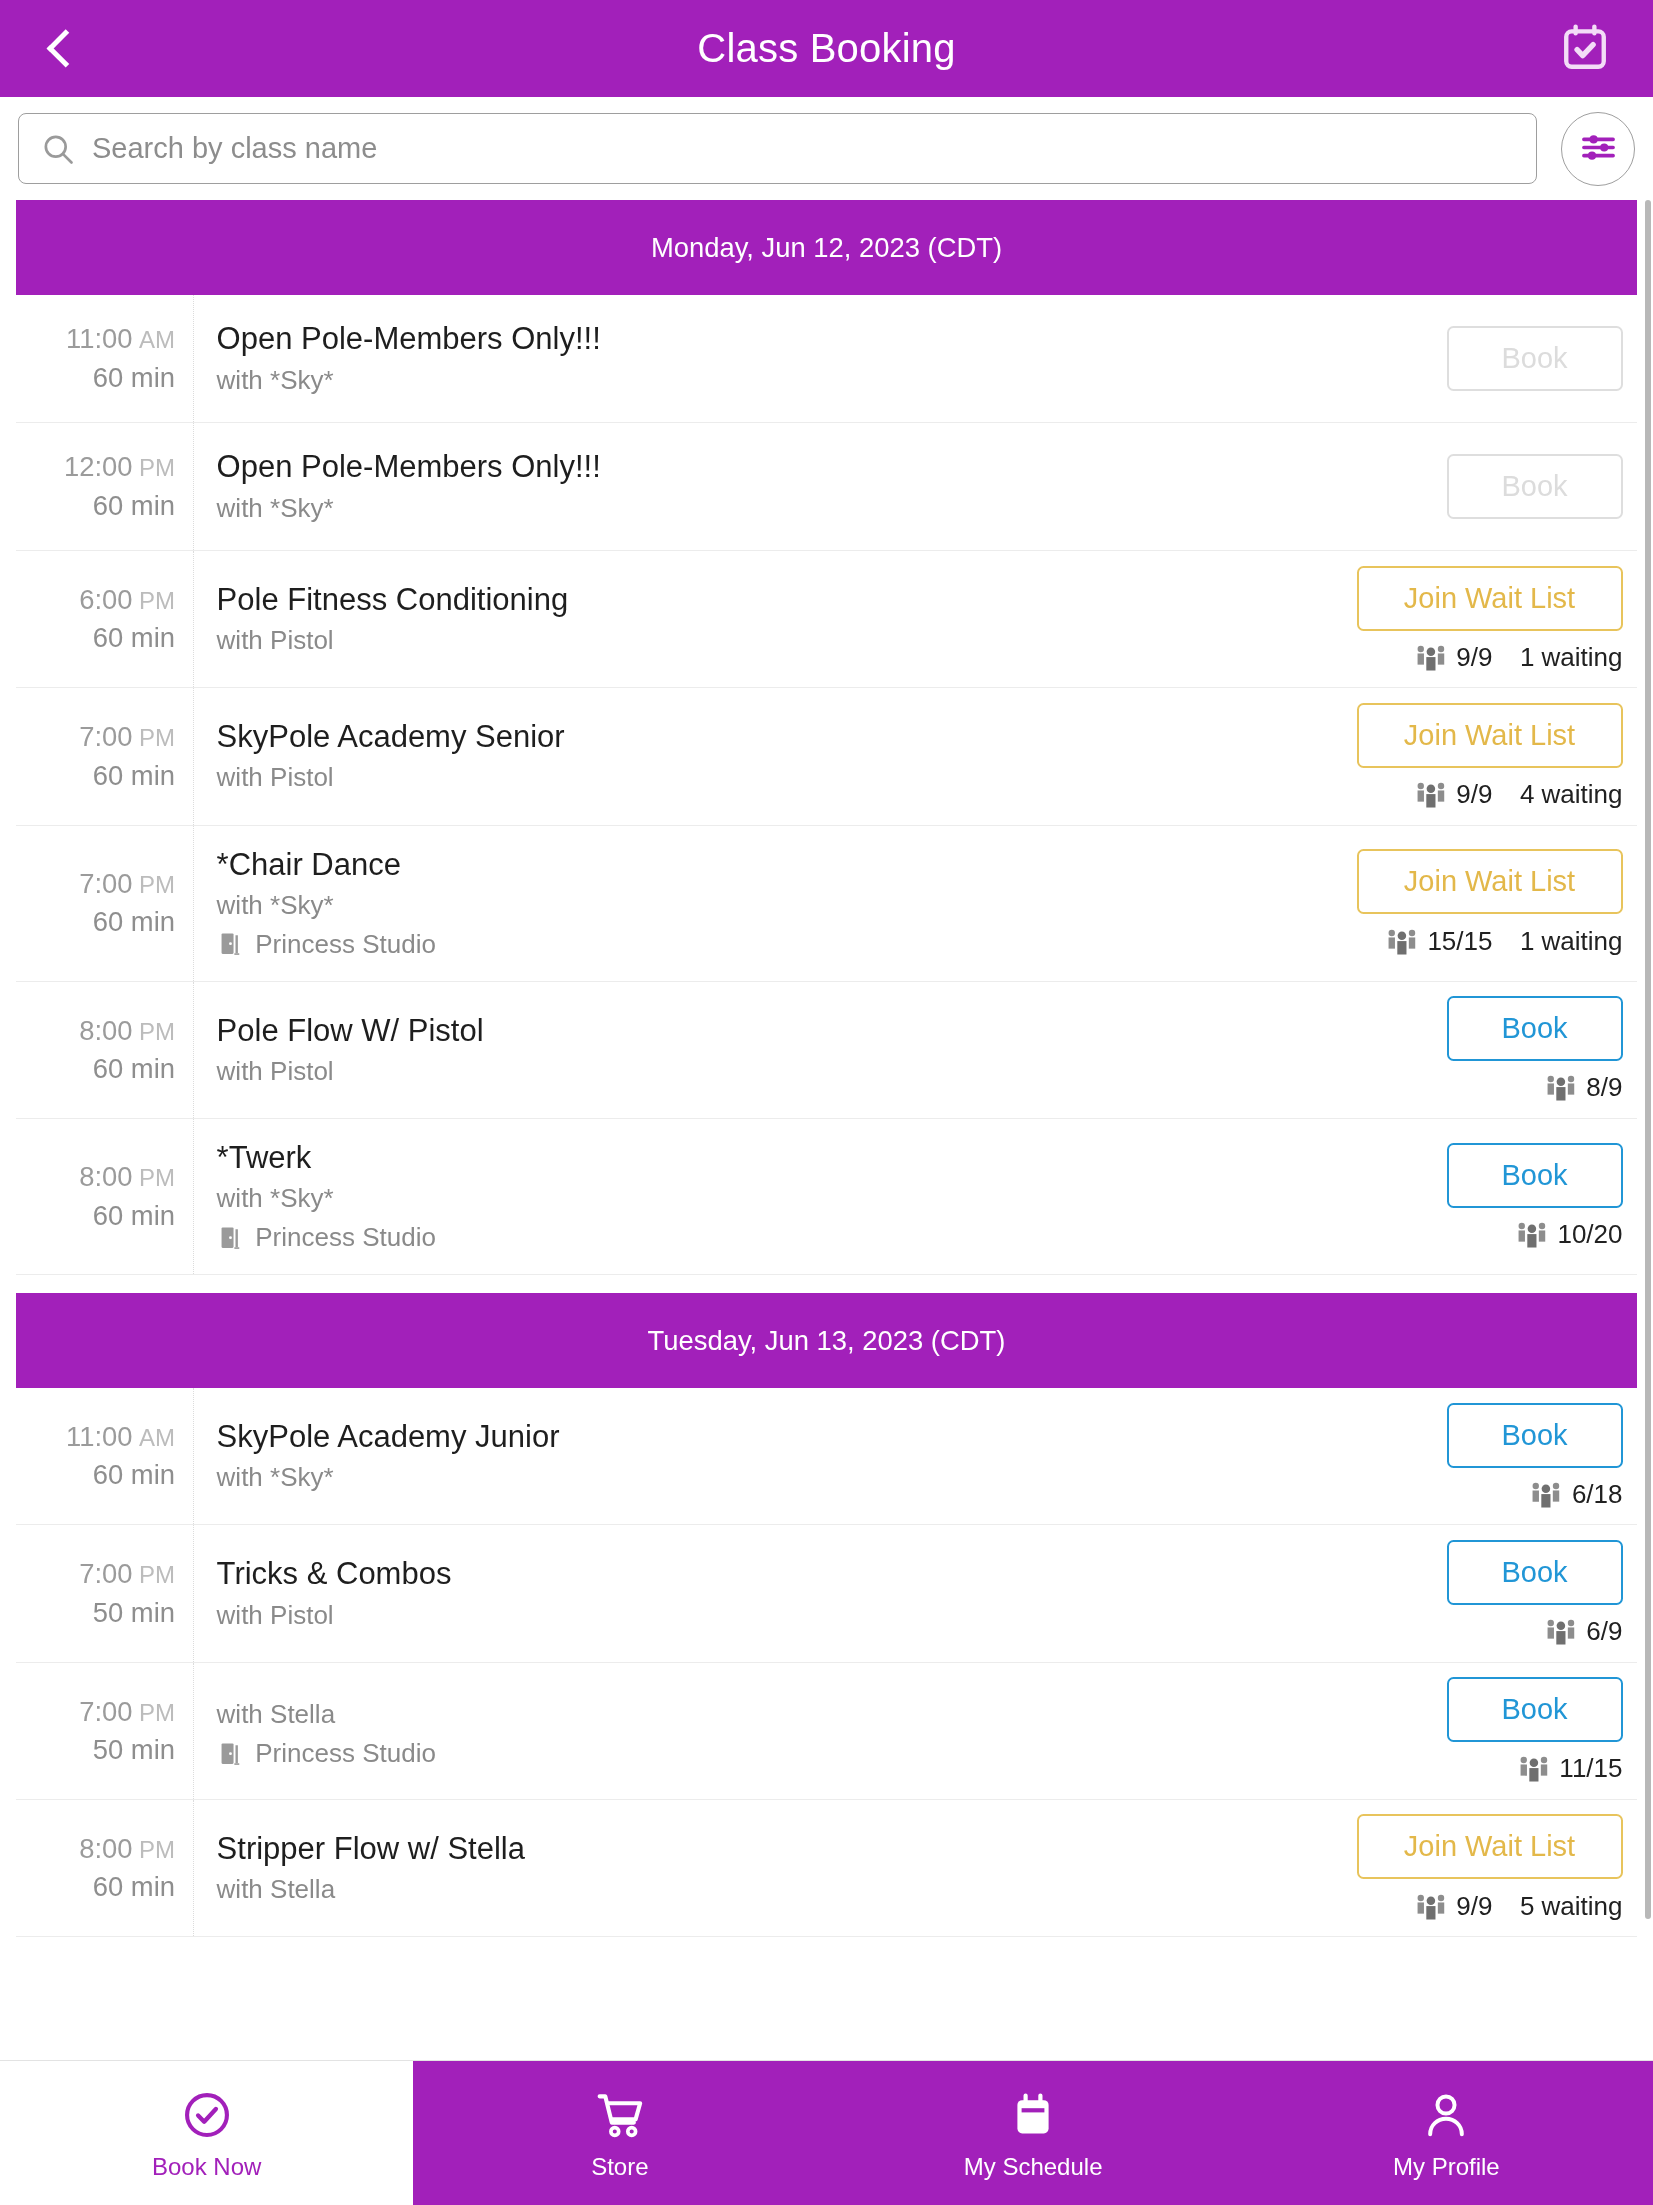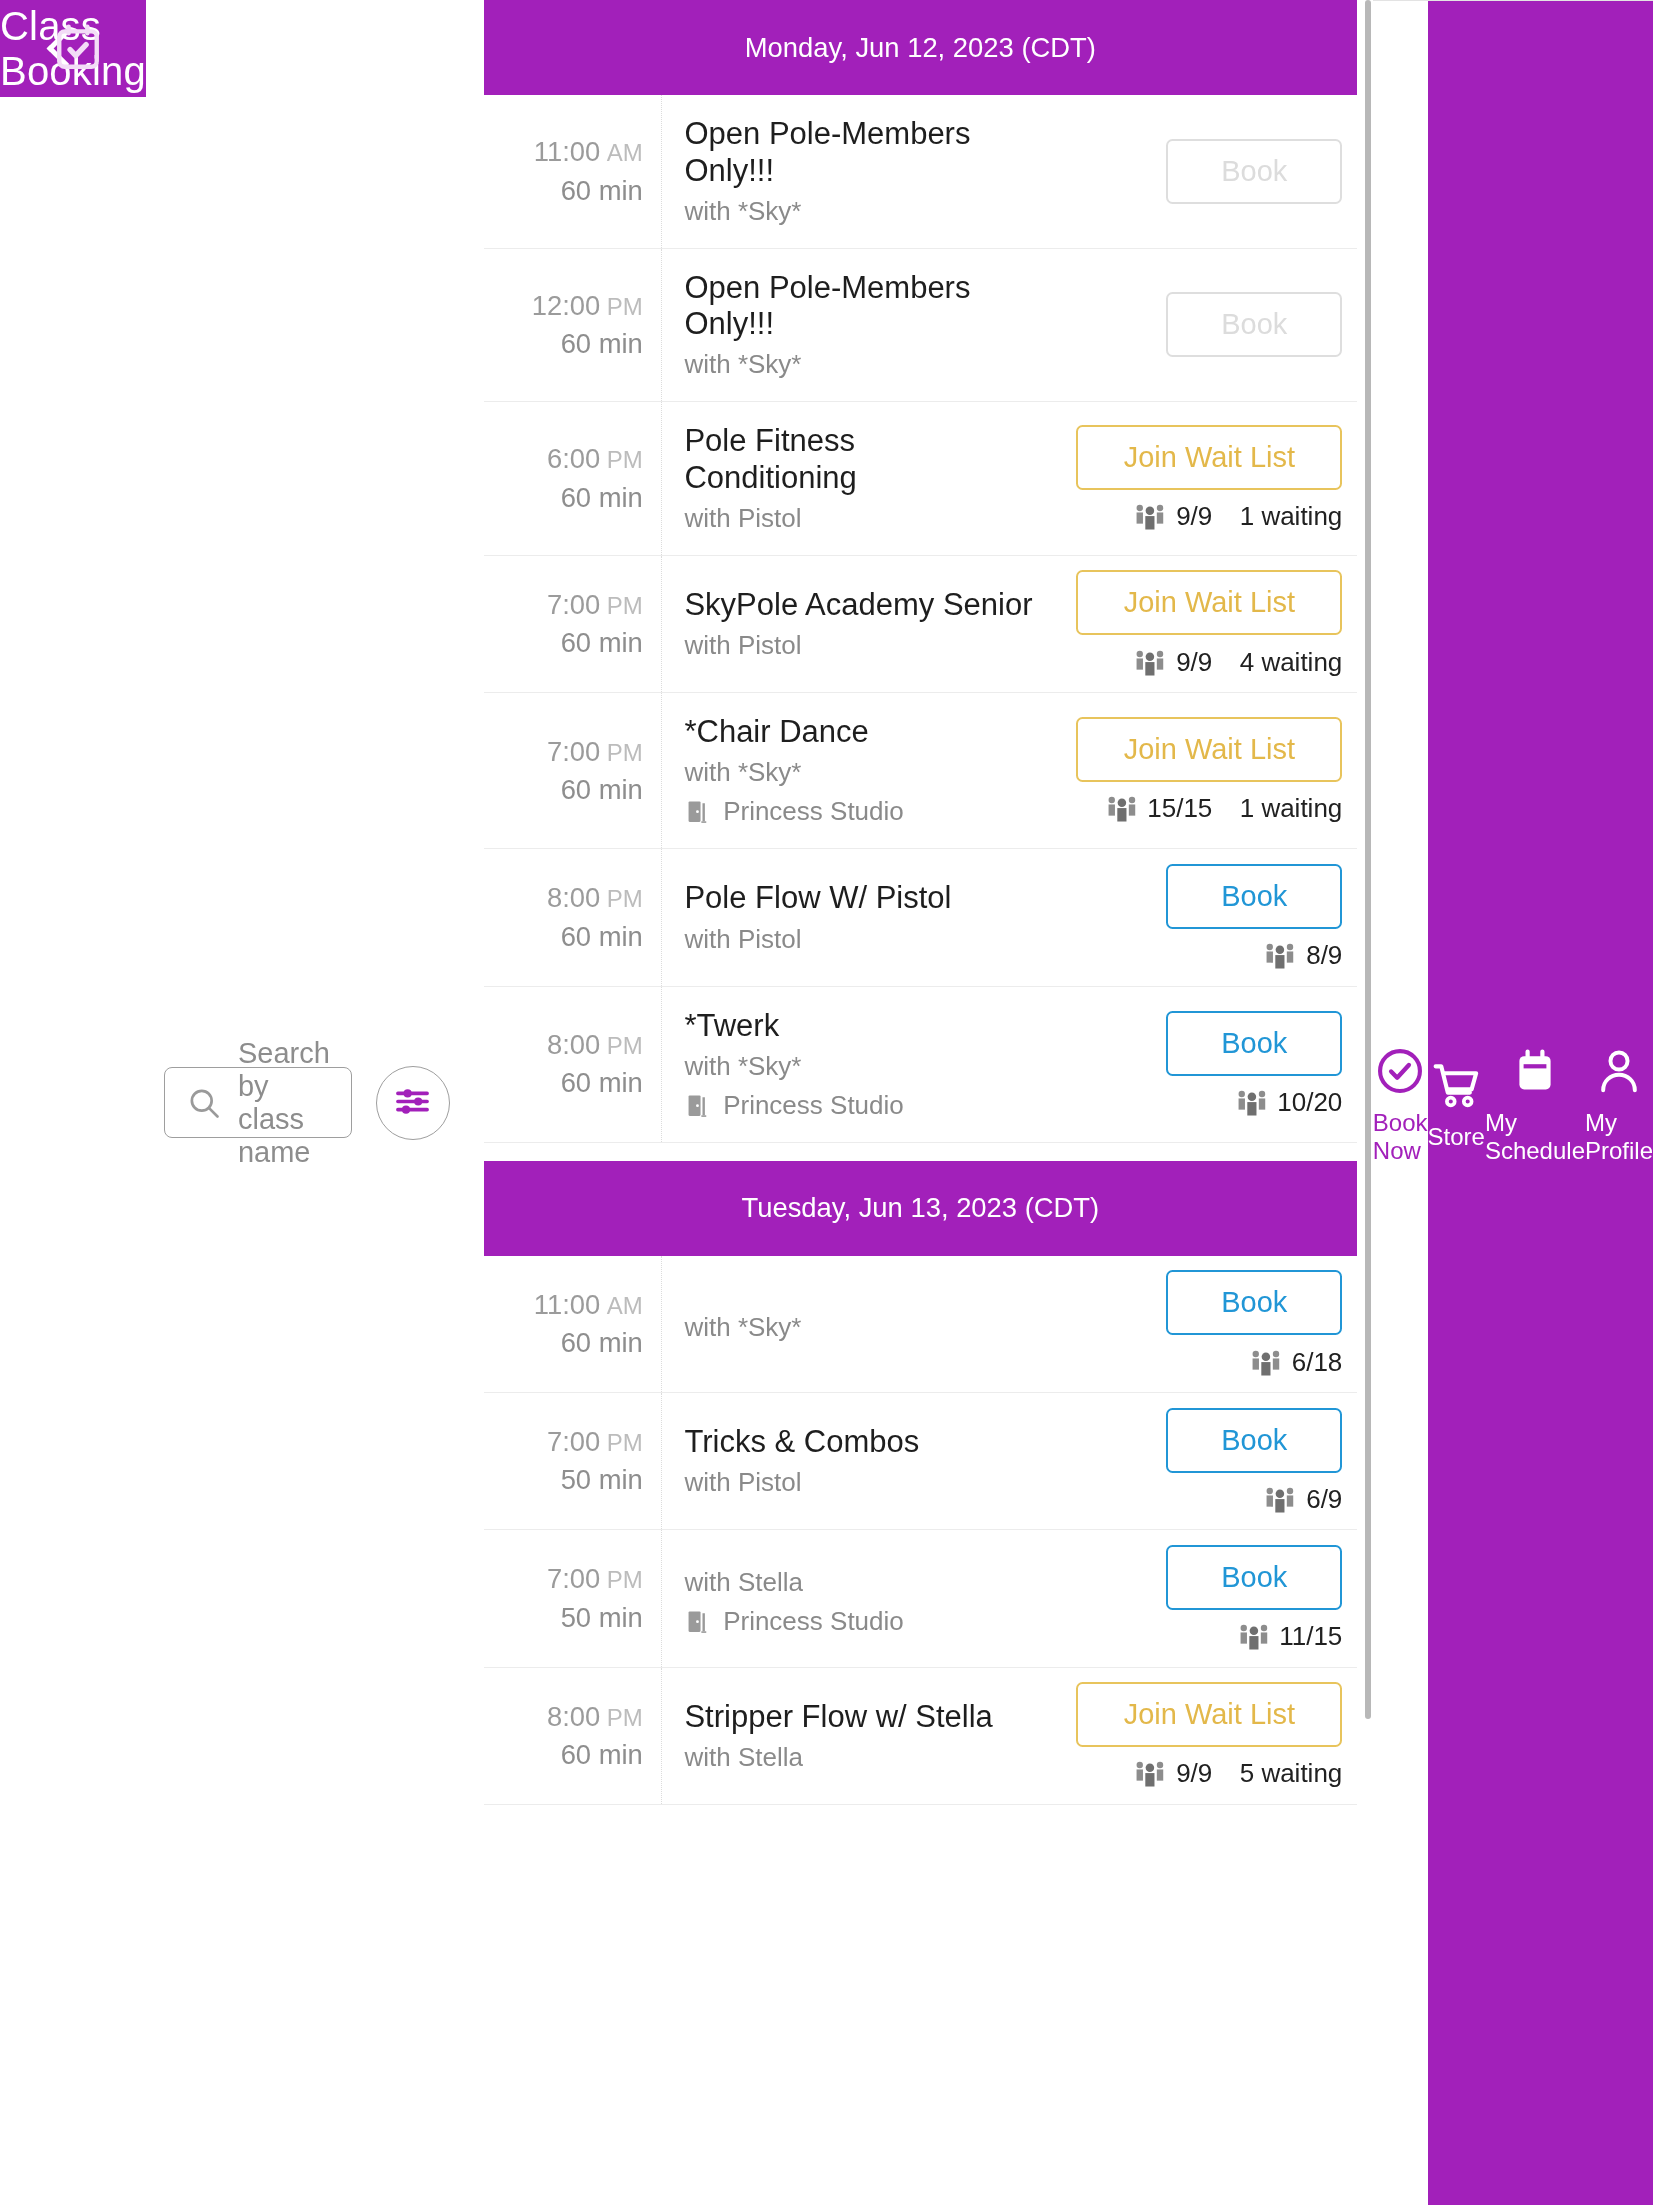--- a/index.html
+++ b/index.html
@@ -11,21 +11,21 @@
     font-family: "Liberation Sans", sans-serif;
     overflow: hidden;
   }
 
   #app {
     position: relative;
     width: 1653px;
     height: 2205px;
     background: #ffffff;
     display: flex;
-    flex-direction: row;
+    flex-direction: column;
   }
 
   
   .appbar {
     position: relative;
     height: 97px;
     flex: 0 0 97px;
     background: #A220BA;
     display: flex;
     align-items: center;
@@ -450,20 +450,21 @@
             </div>
           </div>
         </div>
         <div class="dayheader">Tuesday, Jun 13, 2023 (CDT)</div>
         <div class="classrow">
           <div class="col-time">
             <div class="t-line1"><span>11:00</span><span class="ampm">AM</span></div>
             <div class="t-line2">60 min</div>
           </div>
           <div class="col-info">
+            <div class="c-name">SkyPole Academy Junior</div>
             <div class="c-teacher">with *Sky*</div>
           </div>
           <div class="col-action">
             <div class="btn book">Book</div>
             <div class="meta">
               <span class="ppl">
                 <svg width="32" height="29" viewBox="0 0 30 26" fill="none">
                   <circle cx="5.4" cy="5" r="3" fill="#8d8d8d"></circle>
                   <path d="M2.4 9.2h6v10.5h-6z" rx="1" fill="#8d8d8d"></path>
                   <circle cx="24.4" cy="5" r="3" fill="#8d8d8d"></circle>

